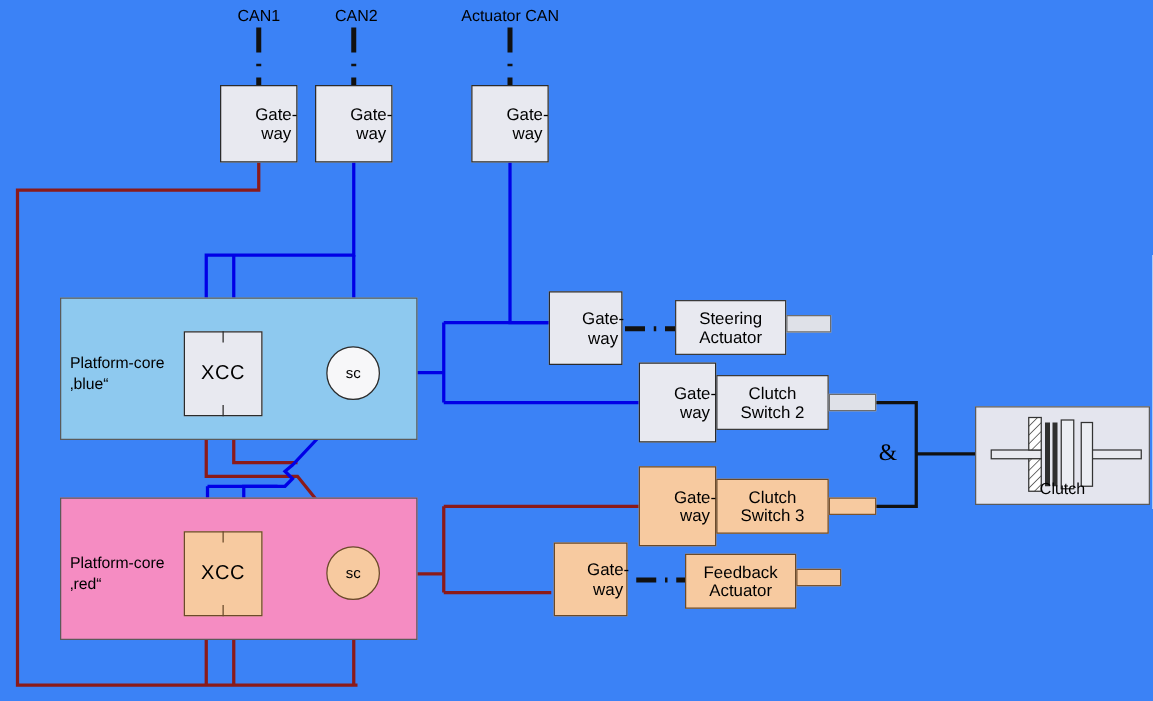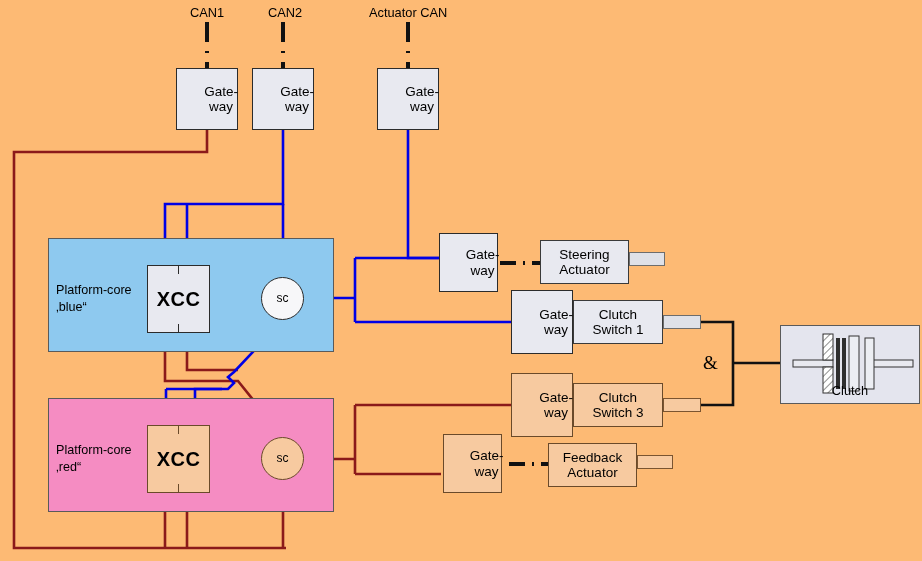--- a/index.html
+++ b/index.html
@@ -1,30 +1,30 @@
 <!DOCTYPE html>
 <html><head>
 <meta charset="utf-8">
 <style>
   html,body{margin:0;padding:0;background:#ffffff;}
   body{font-family:"Liberation Sans",sans-serif;}
-  #stage{position:relative;width:922px;height:561px;background:#fdba74;overflow:hidden;}
+  #stage{position:relative;width:922px;height:561px;background:#3b82f6;overflow:hidden;}
   svg#wires{position:absolute;left:0;top:0;width:922px;height:561px;}
   .node{position:absolute;box-sizing:border-box;display:flex;align-items:center;
         justify-content:center;text-align:center;line-height:1.12;}
   .gw{background:#e8e9f0;border:1px solid #2b2b2b;font-size:13.5px;color:#000;padding-left:28px;}
   .gw.orange{background:#f7caa0;border:1px solid #6a4a2a;}
   .dev{background:#e8e9f0;border:1px solid #3a3a3a;font-size:13.5px;color:#000;}
   .dev.orange{background:#f7caa0;border:1px solid #6a4a2a;}
   .core{border:1px solid #5a5a5a;}
   .core.blue{background:#8ec9ef;}
   .core.red{background:#f58cc2;}
   .corelabel{position:absolute;font-size:12.6px;color:#000;line-height:1.35;text-align:left;
              justify-content:flex-start;}
-  .xcc{background:#e8e9f0;border:1px solid #2b2b2b;font-size:20px;letter-spacing:.5px;font-weight:bold;}
+  .xcc{background:#e8e9f0;border:1px solid #2b2b2b;font-size:16px;letter-spacing:.5px;}
   .xcc.orange{background:#f7caa0;border:1px solid #6a4a2a;}
   .sc{border-radius:50%;background:#f7f7f9;border:1px solid #2b2b2b;font-size:12px;}
   .sc.orange{background:#f7caa0;border:1px solid #6a4a2a;}
   .canlbl{position:absolute;font-size:12.8px;color:#000;white-space:nowrap;}
   .stub{position:absolute;box-sizing:border-box;background:#dfe1e8;border:1px solid #6d6d6d;}
   .stub.orange{background:#f7caa0;border:1px solid #7a5430;}
   .ampersand{position:absolute;font-size:19px;color:#000;font-family:"Liberation Serif",serif;}
   .clutchbox{position:absolute;background:#e4e5ee;border:1px solid #5a5a5a;box-sizing:border-box;}
   .clutchlbl{position:absolute;width:100%;text-align:center;font-size:12.8px;color:#000;}
 </style>
@@ -137,21 +137,21 @@
     <span>Actuator</span>
   </div>
   <div class="stub" style="left:629px;top:252px;width:36px;height:14px;"></div>
 
   <div class="node gw" style="left:511px;top:290px;width:62px;height:64px;flex-direction:column;">
     <span>Gate-</span>
     <span>way</span>
   </div>
   <div class="node dev" style="left:573px;top:300px;width:90px;height:44px;flex-direction:column;">
     <span>Clutch</span>
-    <span>Switch 1</span>
+    <span>Switch 2</span>
   </div>
   <div class="stub" style="left:663px;top:315px;width:38px;height:14px;"></div>
 
   <div class="node gw orange" style="left:511px;top:373px;width:62px;height:64px;flex-direction:column;">
     <span>Gate-</span>
     <span>way</span>
   </div>
   <div class="node dev orange" style="left:573px;top:383px;width:90px;height:44px;flex-direction:column;">
     <span>Clutch</span>
     <span>Switch 3</span>

